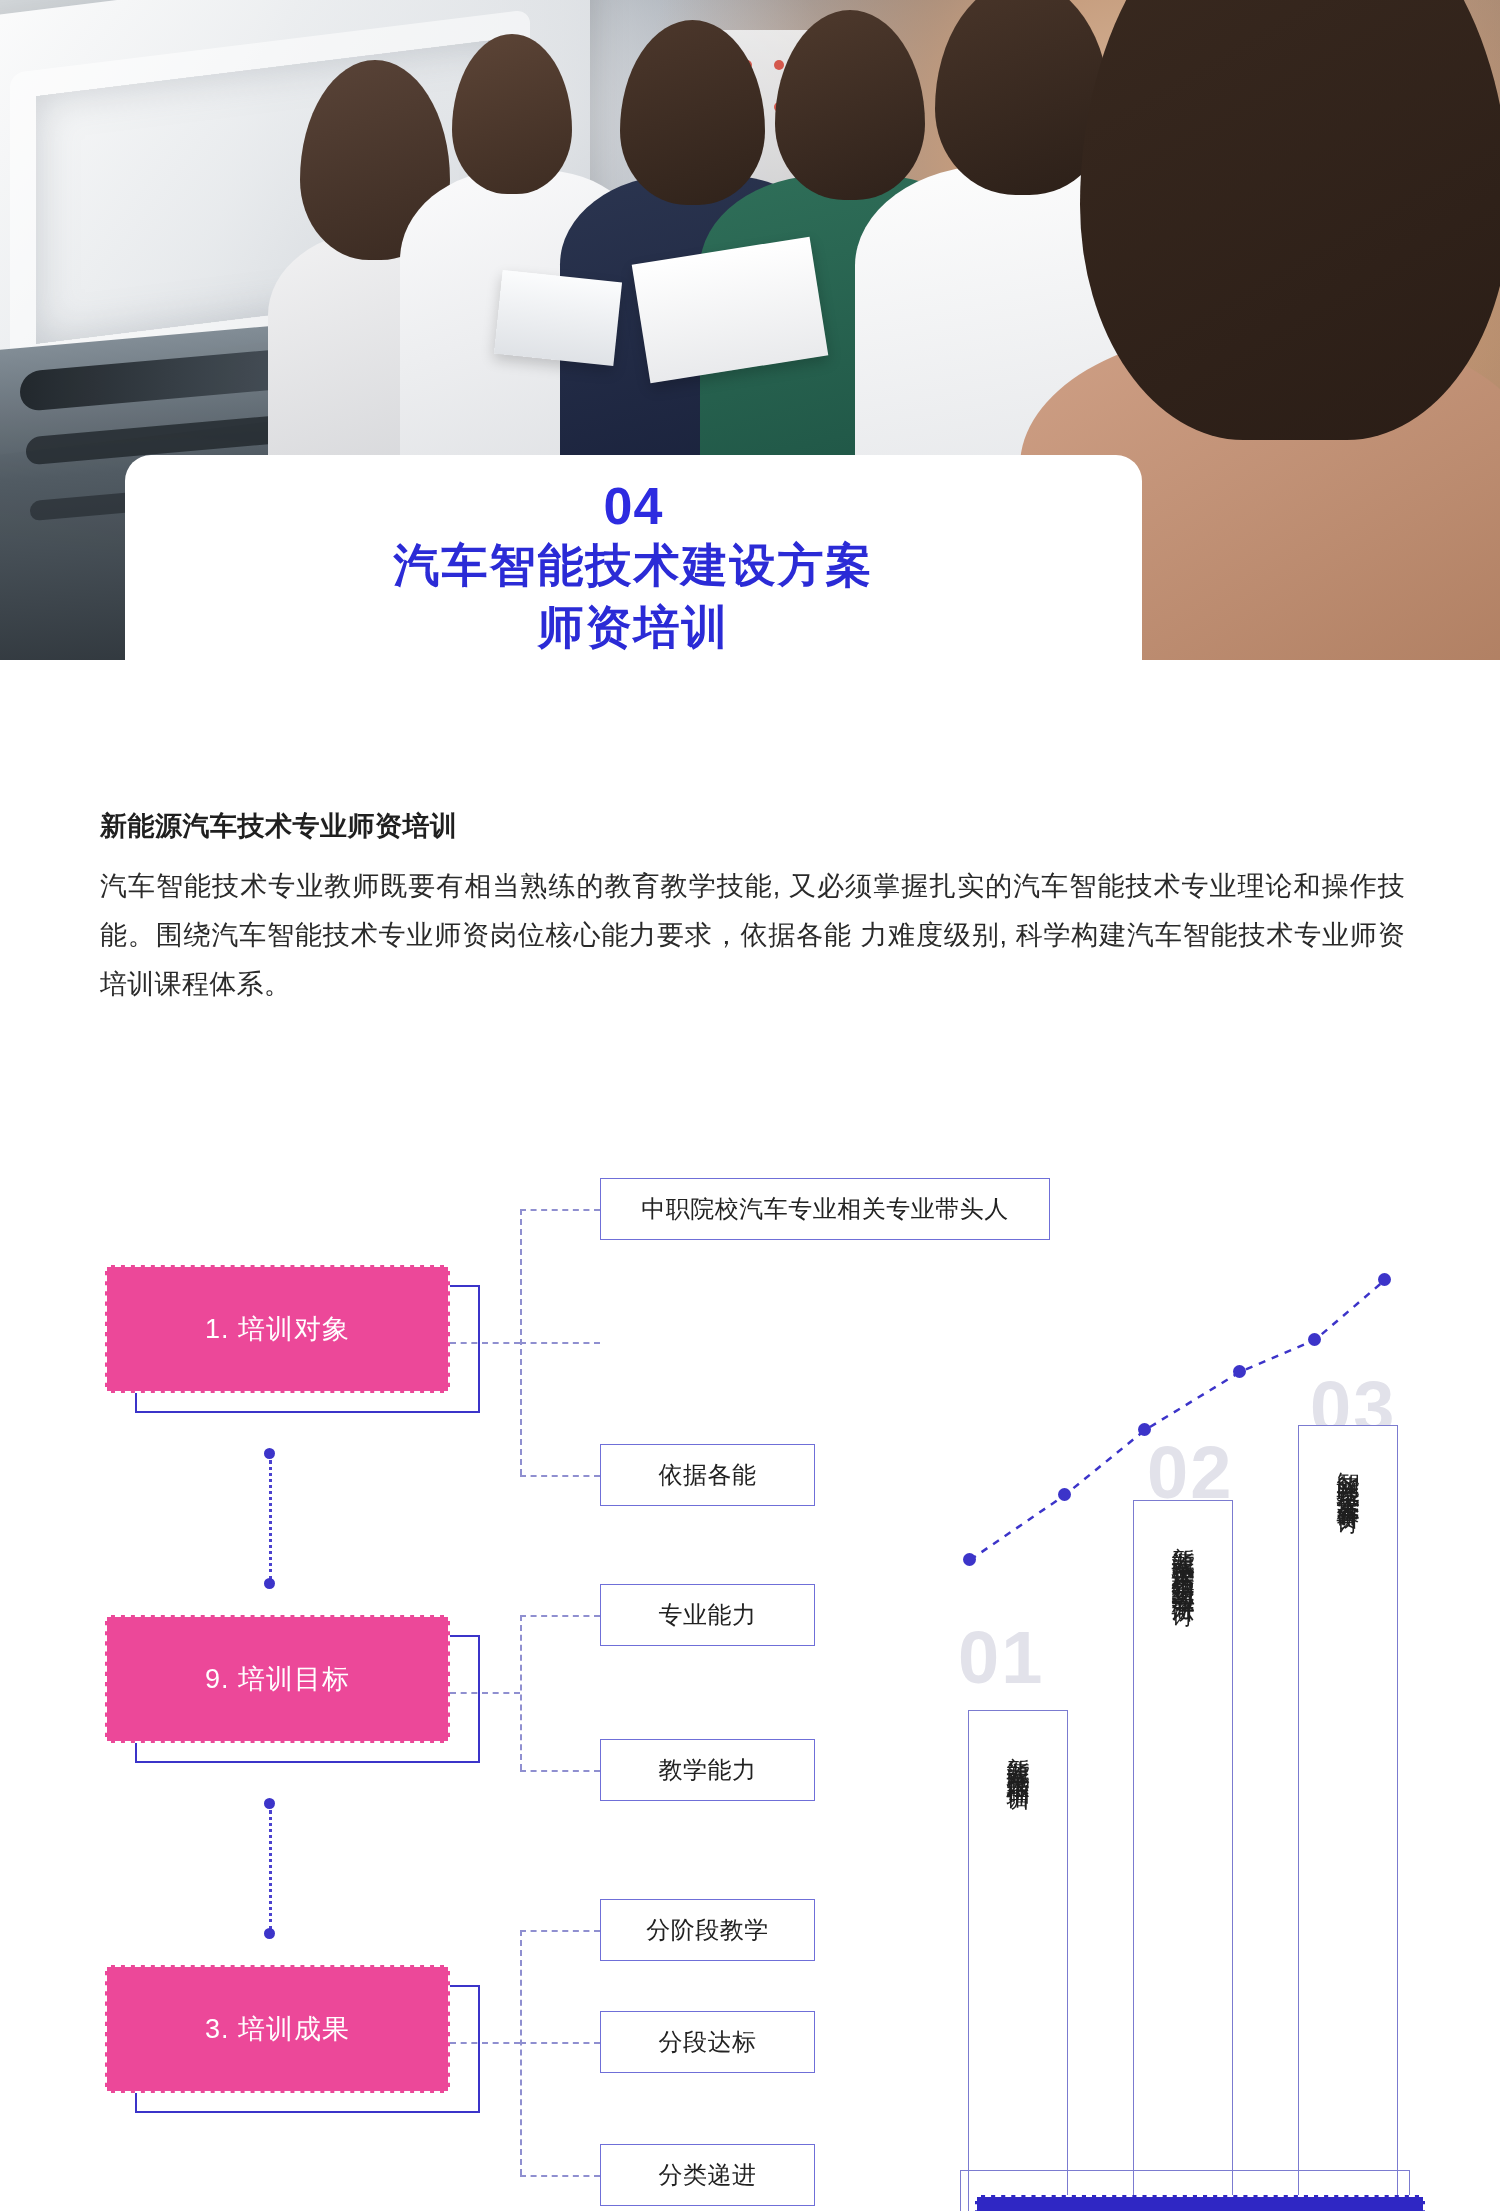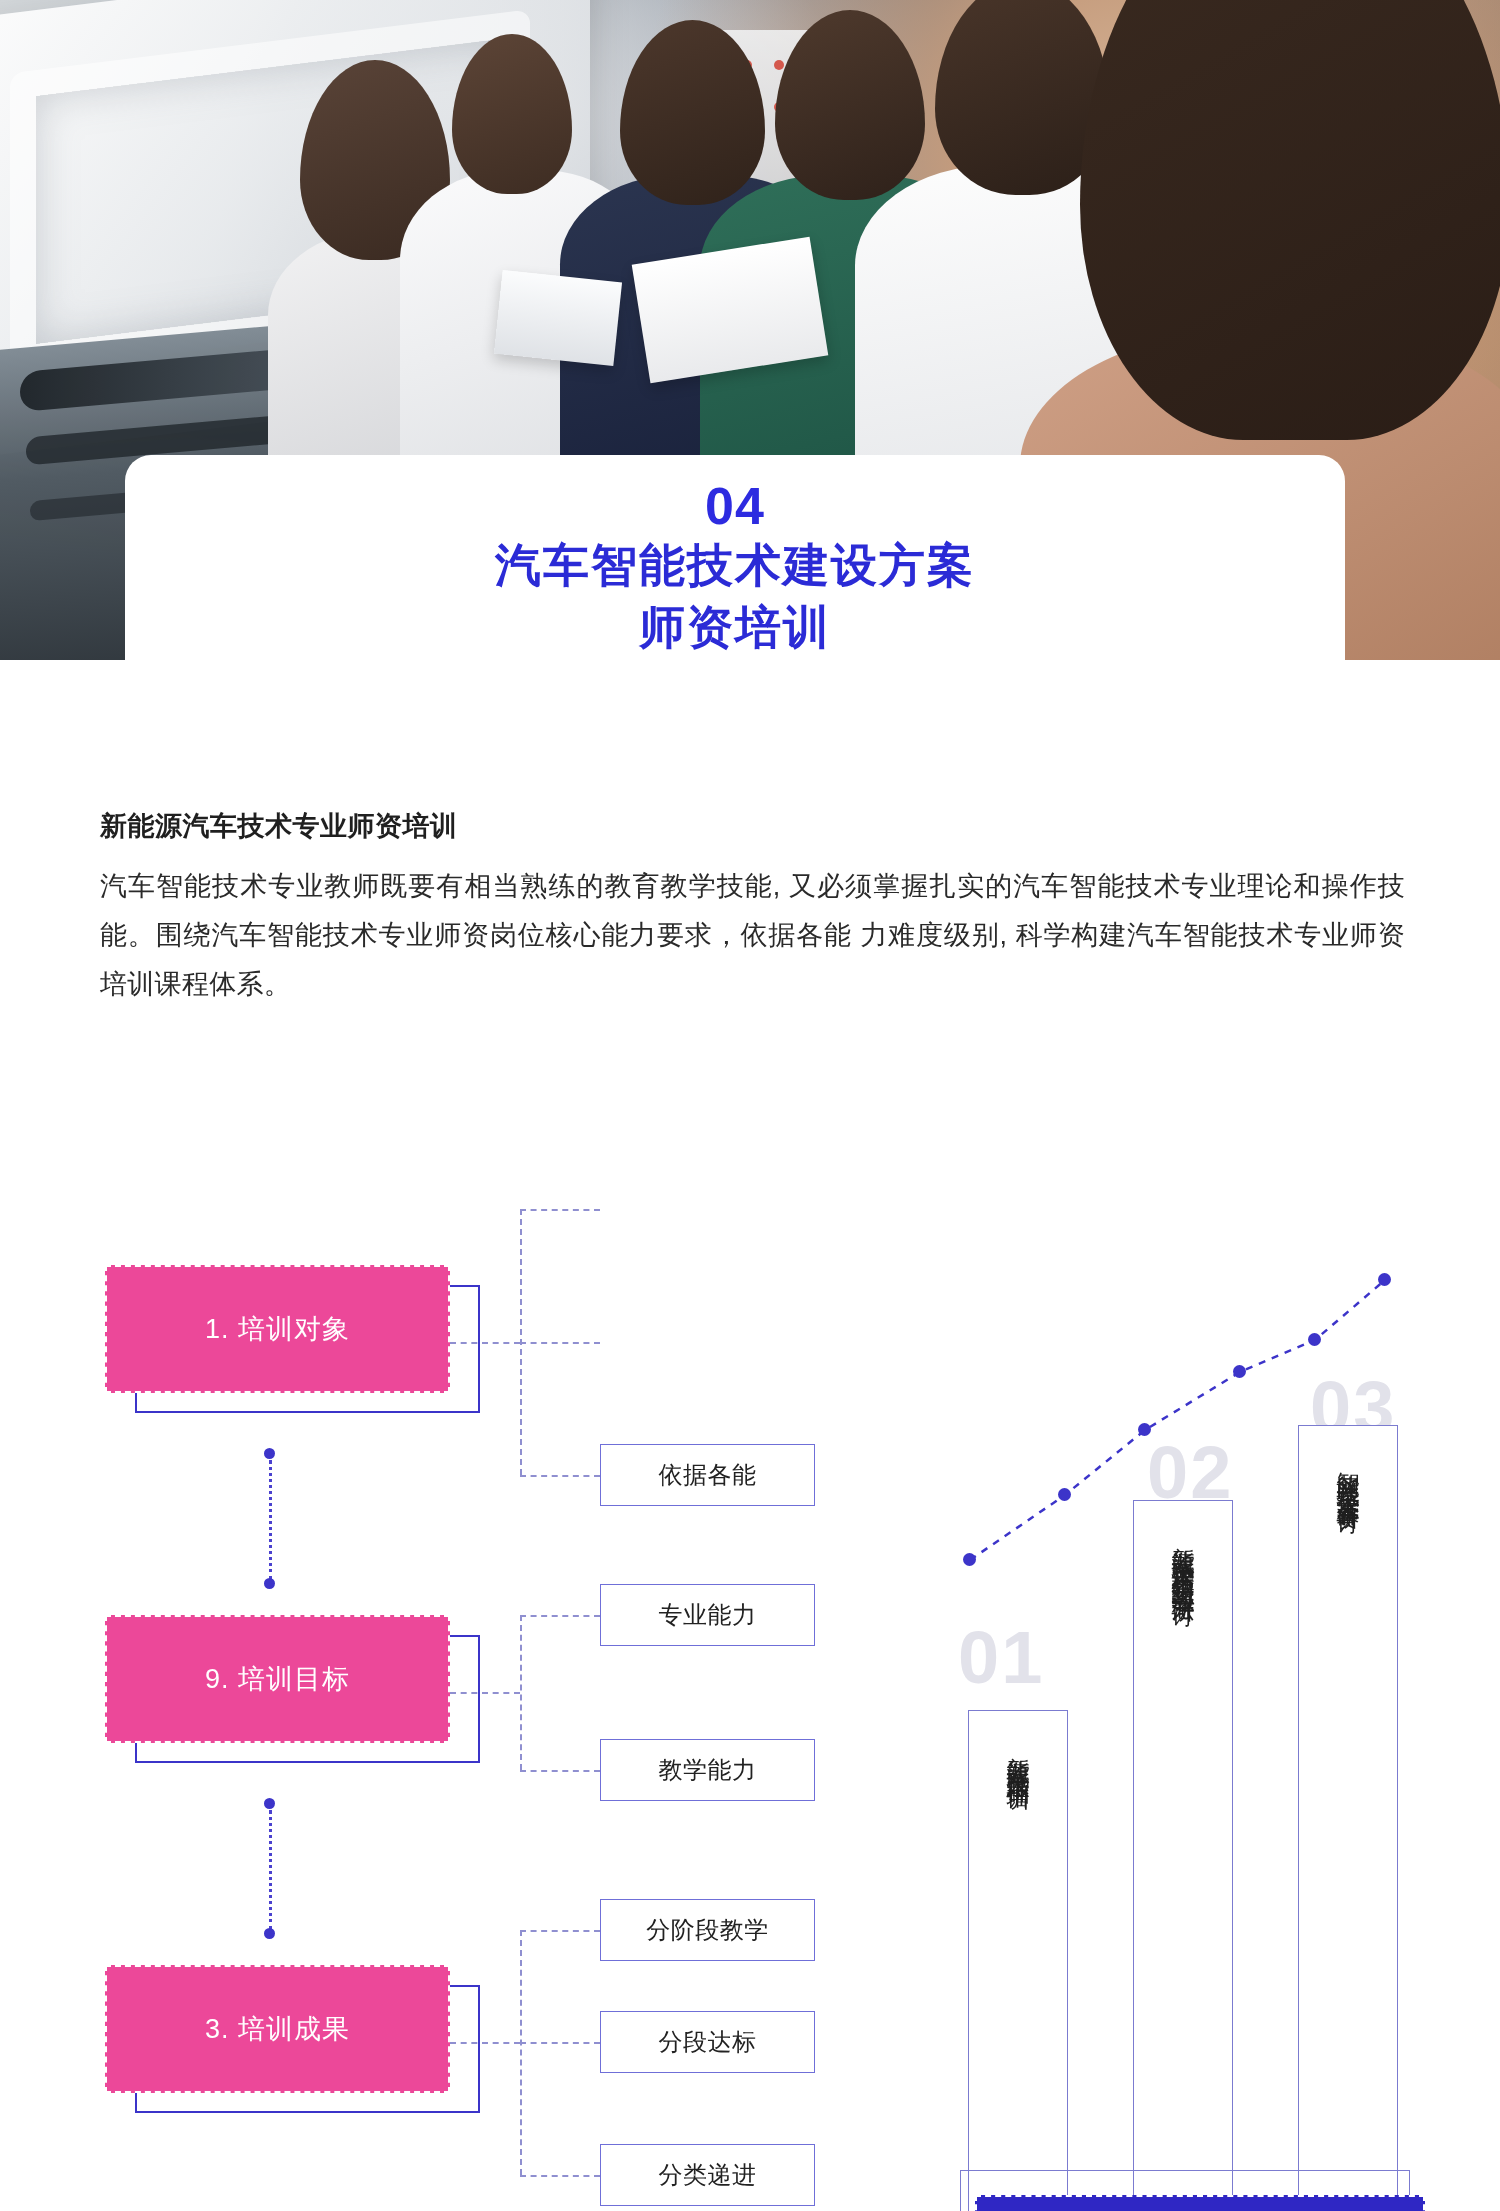--- a/index.html
+++ b/index.html
@@ -108,21 +108,21 @@
   .hero-board i {
     position: absolute; display:block;
     width: 10px; height: 10px; border-radius: 50%;
     background: #d94a3d;
   }
 
   
   .title-card {
     position: absolute;
     left: 125px; top: 455px;
-    width: 1220px; height: 205px;
+    width: 1017px; height: 205px;
     background: #ffffff;
     border-radius: 26px 26px 0 0;
     text-align: center;
     z-index: 5;
   }
   .title-num {
     font-size: 52px;
     font-weight: 700;
     color: #2d2be0;
     letter-spacing: 1px;
@@ -301,20 +301,21 @@
 
   <div class="blue-box-shadow" style="left:135px; top:125px;"></div>
   <div class="blue-box" style="left:105px; top:105px;">1. 培训对象</div>
 
   <div class="dashline" style="left:450px; top:182px; width:70px;"></div>
   <div class="dashline-v" style="left:520px; top:49px; height:266px;"></div>
   <div class="dashline" style="left:520px; top:49px; width:80px;"></div>
   <div class="dashline" style="left:520px; top:182px; width:80px;"></div>
   <div class="dashline" style="left:520px; top:315px; width:80px;"></div>
 
+  <div class="out-box" style="left:600px; top:18px; width:450px;">中职院校汽车专业相关专业带头人</div>
   <div class="out-box" style="left:600px; top:284px; width:215px;">依据各能</div>
 
   <div class="dot" style="left:264px; top:288px;"></div>
   <div class="dotline-v" style="left:269px; top:300px; height:120px;"></div>
   <div class="dot" style="left:264px; top:418px;"></div>
 
   <div class="blue-box-shadow" style="left:135px; top:475px;"></div>
   <div class="blue-box" style="left:105px; top:455px;">9. 培训目标</div>
 
   <div class="dashline" style="left:450px; top:532px; width:70px;"></div>

